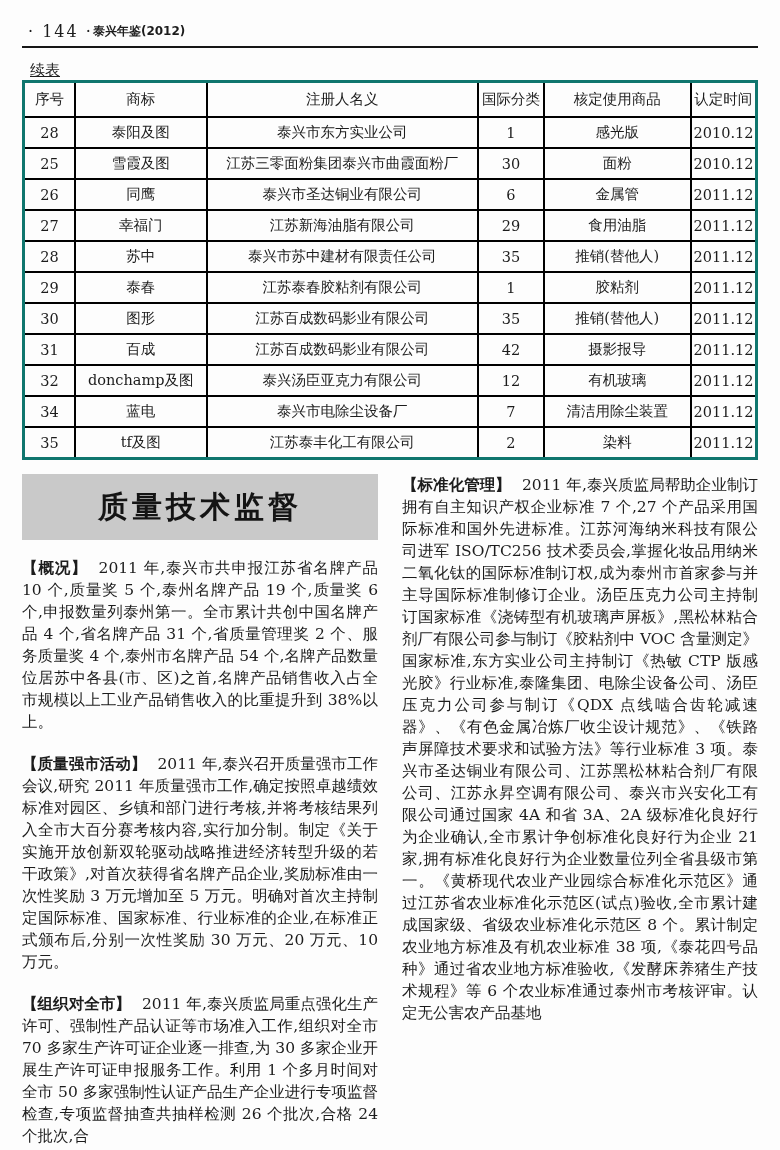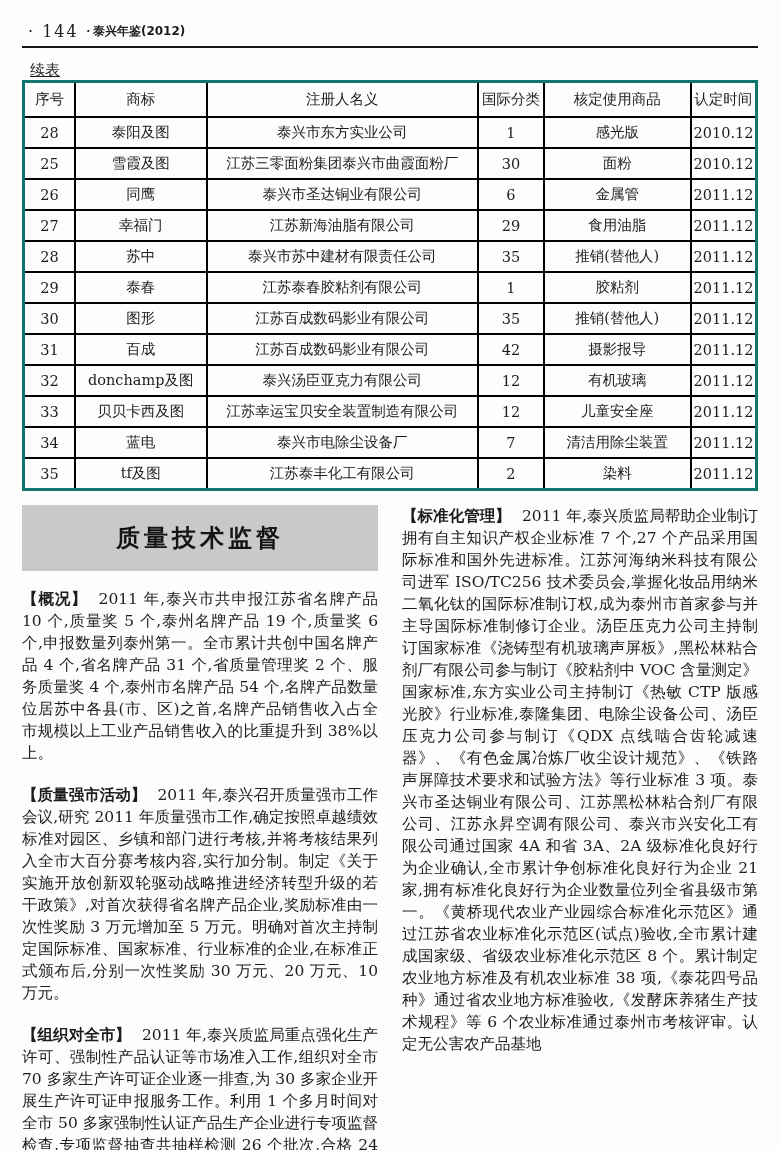--- a/index.html
+++ b/index.html
@@ -33,21 +33,21 @@
   table.tm th{height:33px;}
   
   .columns{display:flex;gap:24px;margin-top:14px;}
   .col{flex:1;min-width:0;}
   .section-box{
     height:66px;display:flex;align-items:center;justify-content:center;
     margin-bottom:17px;background:#c9c9c9;
   }
   .section-title{
     font-family:Liberation Mono, monospace;
-    font-weight:bold;font-size:24px;letter-spacing:4px;color:#141414;
+    font-weight:bold;font-size:30px;letter-spacing:4px;color:#141414;
   }
   .para{
     font-size:15.5px;line-height:22px;text-align:justify;
     margin:0 0 20px 0;
   }
   .plabel{
     font-family:"DejaVu Sans","Liberation Sans",sans-serif;
     font-weight:bold;margin-right:11px;
   }
 </style>
@@ -150,28 +150,20 @@
         </tr>
         <tr>
           <td>32</td>
           <td>donchamp及图</td>
           <td>泰兴汤臣亚克力有限公司</td>
           <td>12</td>
           <td>有机玻璃</td>
           <td>2011.12</td>
         </tr>
         <tr>
-          <td>33</td>
-          <td>贝贝卡西及图</td>
-          <td>江苏幸运宝贝安全装置制造有限公司</td>
-          <td>12</td>
-          <td>儿童安全座</td>
-          <td>2011.12</td>
-        </tr>
-        <tr>
           <td>34</td>
           <td>蓝电</td>
           <td>泰兴市电除尘设备厂</td>
           <td>7</td>
           <td>清洁用除尘装置</td>
           <td>2011.12</td>
         </tr>
         <tr>
           <td>35</td>
           <td>tf及图</td>

